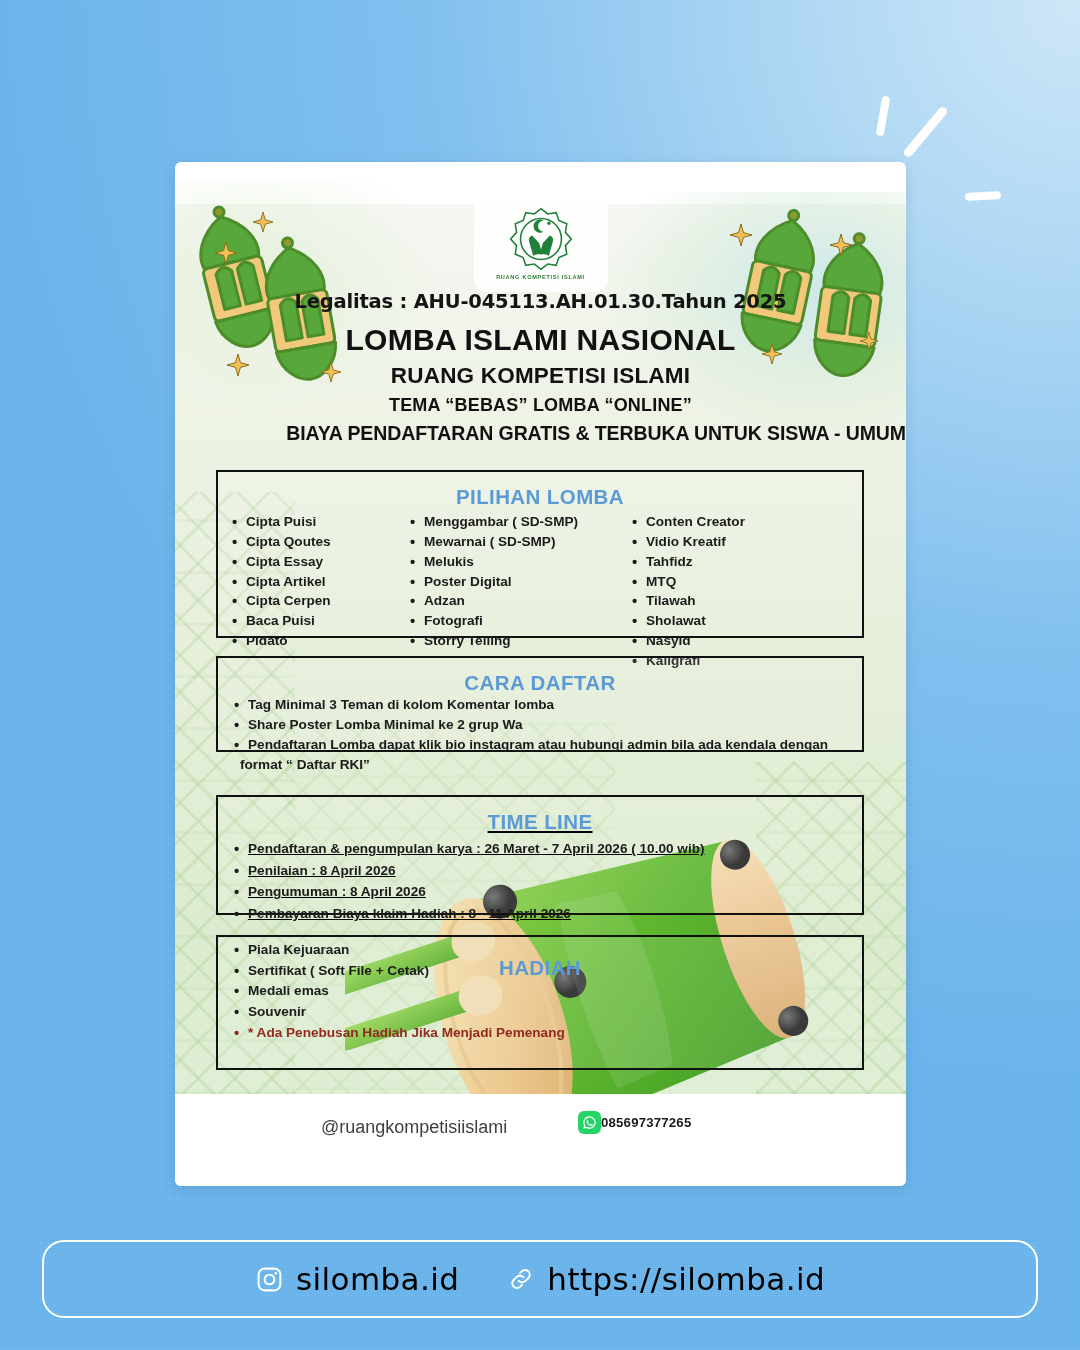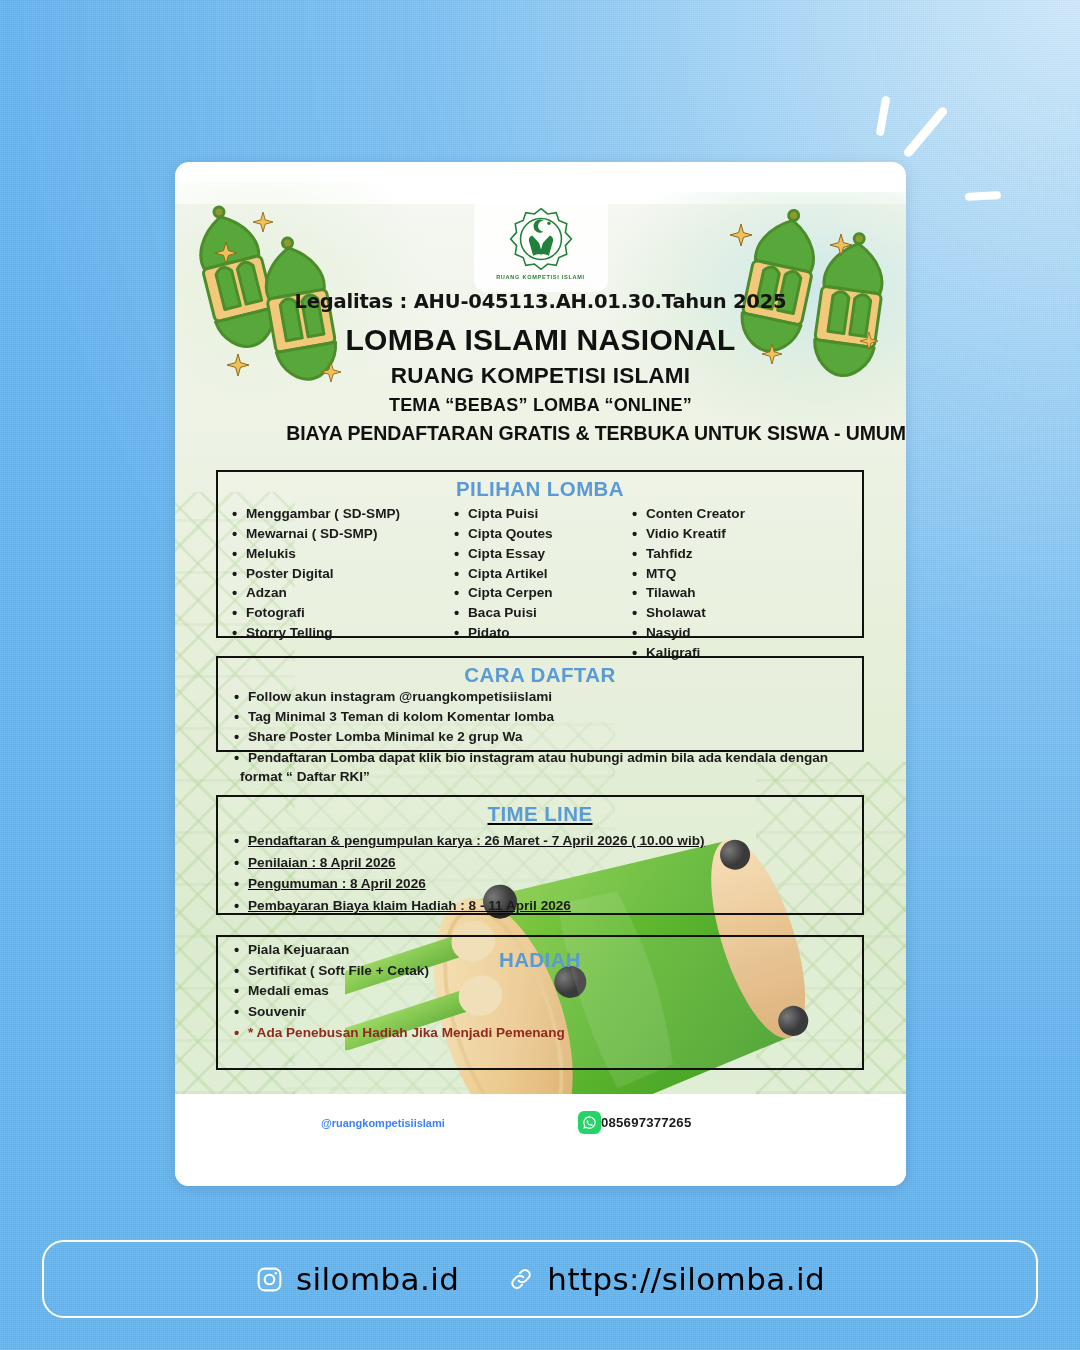--- a/index.html
+++ b/index.html
@@ -26,21 +26,21 @@
   }
   
   .dash{ position:absolute; background:#ffffff; border-radius:6px; }
   #dash-1{ left:879px; top:96px; width:8px; height:40px; transform:rotate(10deg); }
   #dash-2{ left:921px; top:101px; width:9px; height:62px; transform:rotate(40deg); }
   #dash-3{ left:965px; top:192px; width:36px; height:8px; transform:rotate(-3deg); }
 
   
   #poster{
     position:absolute; left:175px; top:162px; width:731px; height:1024px;
-    background:#ffffff; border-radius:14px; overflow:hidden;
+    background:#ffffff; border-radius:6px; overflow:hidden;
     box-shadow:0 3px 14px rgba(0,0,0,.10);
   }
   
   #poster-bg{
     position:absolute; left:0; right:0; top:42px; bottom:92px;
     background:
       linear-gradient(180deg,#f5f7f2 0%, #eef3e6 22%, #e4eed7 58%, #dcebcf 82%, #dfeed4 100%);
   }
   
   .geo{
@@ -98,21 +98,21 @@
     font-size:19.5px; font-weight:bold; color:#111; letter-spacing:-.1px; margin-top:6px;text-align:right;
   }
 
   
   .box{
     position:absolute; left:41px; width:648px;
     border:2.5px solid #111; background:rgba(255,255,255,.10);
   }
   .box-title{
     text-align:center; color:#5b9bd5; font-weight:bold; letter-spacing:.4px;
-    font-size:20.5px; padding-top:5px;
+    font-size:20.5px; padding-top:13px;
   }
   ul{ list-style:none; }
   li{
     position:relative; padding-left:16px; color:#1b1b1b; font-weight:bold;
     font-size:13.6px; line-height:1.30;
   }
   li::before{
     content:"\2022"; position:absolute; left:2px; top:-1px; font-size:15px; color:#1b1b1b;
   }
 
@@ -139,21 +139,21 @@
   #hadiah-list li.accent{ color:#8f2b1e; }
   #hadiah-list li.accent::before{ color:#8f2b1e; }
   #hadiah-title{ position:absolute; left:0; right:0; top:6px; }
 
   
   #poster-footer{
     position:absolute; left:0; right:0; bottom:0; height:92px; background:#ffffff;
   }
   #ig-handle{
     position:absolute; left:146px; top:23px;
-    font-size:11px; font-weight:bold; color:#3b82f6;
+    font-size:18px; font-weight:normal; color:#404040;
   }
   #wa-row{ position:absolute; left:403px; top:17px; display:flex; align-items:center; gap:0; }
   #wa-icon{
     width:23px; height:23px; border-radius:6px; background:#25D366;
     display:flex; align-items:center; justify-content:center;
   }
   #wa-number{ font-size:13.2px; font-weight:bold; color:#1b1b1b; letter-spacing:.2px; }
 
   
   #banner{
@@ -321,55 +321,54 @@
     <div id="legalitas">Legalitas : AHU-045113.AH.01.30.Tahun 2025</div>
     <div id="title-main">LOMBA ISLAMI  NASIONAL</div>
     <div id="title-sub">RUANG KOMPETISI ISLAMI</div>
     <div id="title-tema">TEMA “BEBAS” LOMBA “ONLINE”</div>
     <div id="title-biaya">BIAYA PENDAFTARAN GRATIS &amp; TERBUKA UNTUK SISWA - UMUM</div>
   </div>
 
   <div class="box" id="box-pilihan">
     <div class="box-title">PILIHAN LOMBA</div>
     <div id="pilihan-cols">
+      <ul class="col" id="col-1">
+        <li>Cipta Puisi</li>
+        <li>Cipta Qoutes</li>
+        <li>Cipta Essay</li>
+        <li>Cipta Artikel</li>
+        <li>Cipta Cerpen</li>
+        <li>Baca Puisi</li>
+        <li>Pidato</li>
+      </ul>
       <ul class="col" id="col-2">
         <li>Menggambar  ( SD-SMP)</li>
         <li>Mewarnai  ( SD-SMP)</li>
         <li>Melukis</li>
         <li>Poster Digital</li>
         <li>Adzan</li>
         <li>Fotografi</li>
         <li>Storry Telling</li>
-      </ul>
-      <ul class="col" id="col-1">
-        <li>Cipta Puisi</li>
-        <li>Cipta Qoutes</li>
-        <li>Cipta Essay</li>
-        <li>Cipta Artikel</li>
-        <li>Cipta Cerpen</li>
-        <li>Baca Puisi</li>
-        <li>Pidato</li>
       </ul>
       <ul class="col" id="col-3">
         <li>Conten Creator</li>
         <li>Vidio Kreatif</li>
         <li>Tahfidz</li>
         <li>MTQ</li>
         <li>Tilawah</li>
         <li>Sholawat</li>
         <li>Nasyid</li>
         <li>Kaligrafi</li>
       </ul>
     </div>
   </div>
 
   <div class="box" id="box-cara">
     <div class="box-title">CARA DAFTAR</div>
     <ul id="cara-list">
-      <li>Follow akun instagram @ruangkompetisiislami</li>
       <li>Tag Minimal 3 Teman di kolom Komentar lomba</li>
       <li>Share Poster Lomba Minimal ke 2 grup Wa</li>
       <li> Pendaftaran Lomba dapat klik bio instagram atau hubungi admin bila ada kendala dengan</li>
     </ul>
     <div id="cara-cont">format “ Daftar RKI”</div>
   </div>
 
   <div class="box" id="box-timeline">
     <div class="box-title">TIME LINE</div>
     <ul id="timeline-list">

